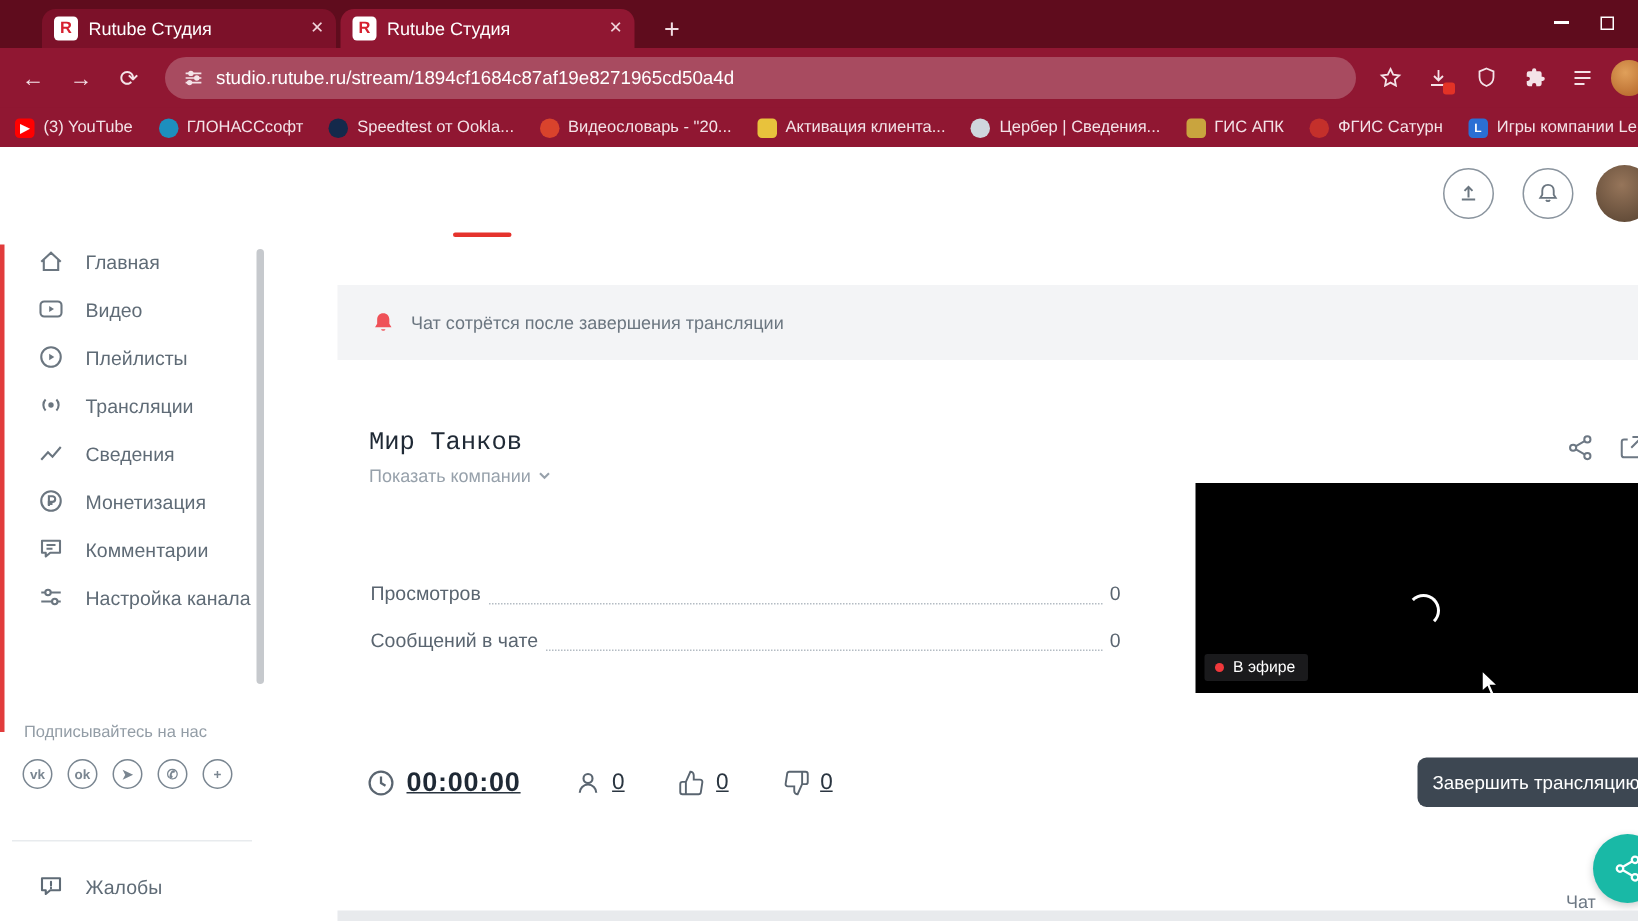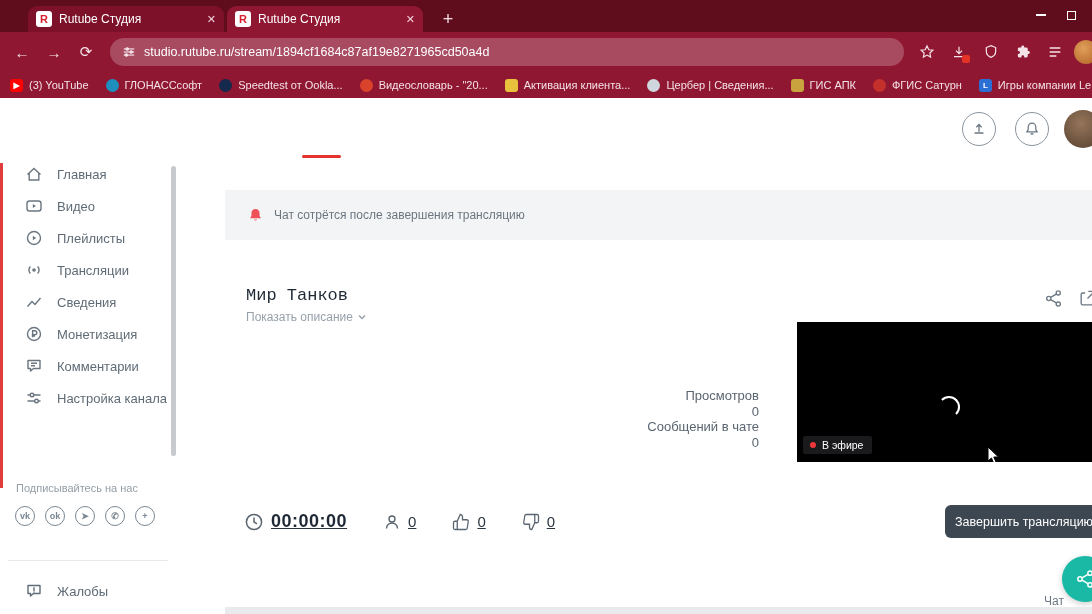--- a/index.html
+++ b/index.html
@@ -76,21 +76,21 @@
   .share-btn{position:absolute;left:1044px;top:289px;width:20px;height:20px;color:#6d7884;}
   .extlink-btn{position:absolute;left:1078px;top:289px;width:20px;height:20px;color:#6d7884;}
 
   .player{position:absolute;left:797px;top:322px;width:295px;height:140px;background:#000;overflow:hidden;}
   .spinner{position:absolute;left:141px;top:74px;width:22px;height:22px;border:2.2px solid transparent;border-top-color:#fff;border-right-color:#fff;border-radius:50%;animation:spin 1s linear infinite;}
   @keyframes spin{to{transform:rotate(360deg);}}
   .live-badge{position:absolute;left:6px;bottom:8px;background:rgba(28,28,30,.92);color:#fff;font-size:10.5px;display:flex;align-items:center;gap:6px;padding:3px 9px 3px 7px;border-radius:2px;}
   .live-dot{width:6px;height:6px;border-radius:50%;background:#f0383b;}
   .cursor{position:absolute;left:190px;top:124px;}
 
-  .statrow{position:absolute;left:259px;width:500px;display:flex;align-items:flex-end;font-size:13px;color:#5a6570;flex-direction:column;}
+  .statrow{position:absolute;left:247px;width:500px;display:flex;align-items:flex-end;font-size:13px;color:#5a6570;}
   .statrow .dots{flex:1;margin:0 5px;border-bottom:1.5px dotted #b4bcc3;height:11px;}
   .bottom-stats{position:absolute;left:244px;top:511px;display:flex;align-items:center;color:#2a3540;text-decoration:underline;}
   .bs-group{display:flex;align-items:center;gap:7px;}
   .timer{font-size:18px;font-weight:bold;color:#1f2935;letter-spacing:.5px;}
   .bs-val{font-size:15px;color:#2a3540;}
   .gap36{margin-left:36px;}
   .bs-icon{color:#5a6570;display:flex;}
 
   .end-btn{position:absolute;left:945px;top:505px;width:158px;height:33px;background:var(--dark-btn);color:#fff;font-size:12.5px;border:none;border-radius:6px;display:flex;align-items:center;justify-content:center;white-space:nowrap;padding:0 12px;}
   .fab{position:absolute;left:1062px;top:556px;width:46px;height:46px;border-radius:50%;background:var(--teal);display:flex;align-items:center;justify-content:center;color:#fff;box-shadow:0 2px 6px rgba(0,0,0,.2);}
@@ -308,26 +308,26 @@
   <div class="side-scrollbar"></div>
 
   <div class="rec-strip"></div>
   <div class="mini-tab-indicator"></div>
 
   <div class="notice-banner">
     <svg width="17" height="17" viewBox="0 0 18 18">
         <path fill="#ef5158" d="M9 2c-2.6 0-4.3 1.9-4.3 4.4v3L3.2 11.9h11.6L13.3 9.4v-3C13.3 3.9 11.6 2 9 2z"></path>
         <path fill="#ef5158" d="M7.4 13.2a1.7 1.7 0 0 0 3.2 0z"></path>
       </svg>
-    <span class="notice-text">Чат сотрётся после завершения трансляцию</span>
+    <span class="notice-text">Чат сотрётся после завершения трансляции</span>
   </div>
 
   <div class="stream-title">Мир Танков</div>
   <div class="show-desc">
-    <span>Показать описание</span>
+    <span>Показать компании</span>
     <svg width="10" height="10" viewBox="0 0 10 10" fill="none" stroke="#97a1ab" stroke-width="1.4">
         <path d="M2 3.5 5 6.5 8 3.5"></path>
       </svg>
   </div>
 
   <div class="share-btn">
     <svg width="19" height="19" viewBox="0 0 24 24" fill="none" stroke="currentColor" stroke-width="1.7">
         <circle cx="18" cy="5" r="2.6"></circle>
         <circle cx="6" cy="12" r="2.6"></circle>
         <circle cx="18" cy="19" r="2.6"></circle>

